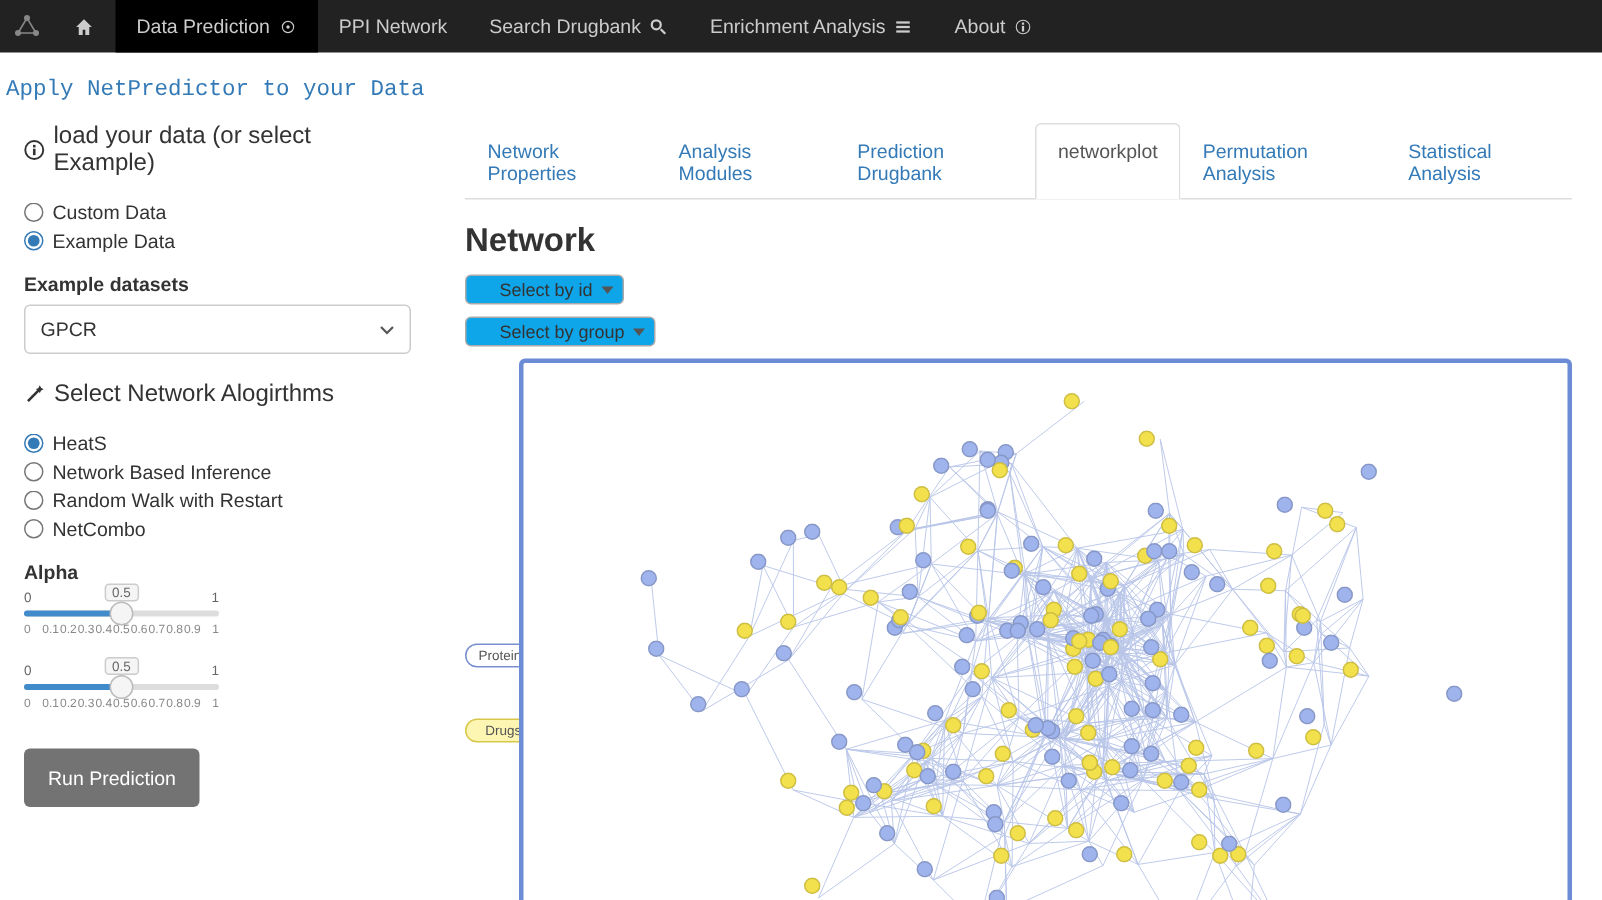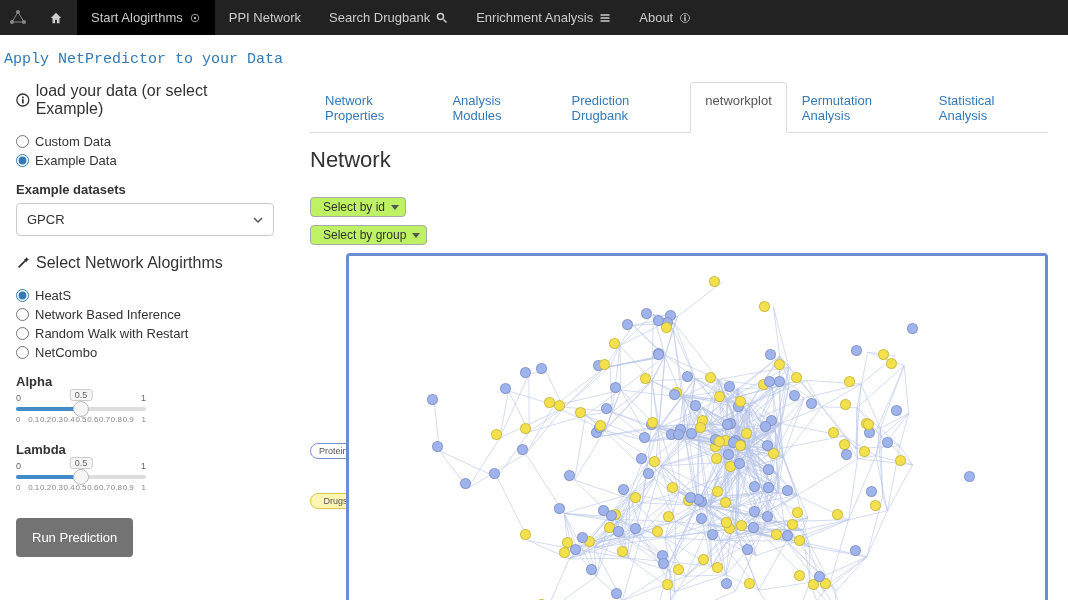--- a/index.html
+++ b/index.html
@@ -39,22 +39,22 @@
 .slider-ticks span{flex:1; text-align:center;}
 .slider-ticks span:first-child{text-align:left;} .slider-ticks span:last-child{text-align:right;}
 
 .btn-primary { background:#737373; color:#fff; border:none; padding:12px 16px; font-size:13px; border-radius:4px; cursor:pointer; margin-top:8px; }
 
 
 .tabs { display:flex; border-bottom:1px solid #ddd; margin-bottom:14px; }
 .tab { padding:10px 14px; font-size:13px; color:#337ab7; cursor:pointer; border:1px solid transparent; border-bottom:none; margin-bottom:-1px; }
 .tab.active { color:#555; border-color:#ddd; border-bottom:1px solid #fff; border-radius:4px 4px 0 0; background:#fff; }
 
-h3.section-title { font-size:22px; font-weight:400; margin-bottom:24px; }
-.mini-select { border:1px solid #aaa; background:#bef264; font-size:12px; padding:2px 20px 2px 12px; border-radius:4px; margin-bottom:8px; display:inline-flex; align-items:center; gap:30px; position:relative; cursor:pointer; }
+h3.section-title { font-size:22px; font-weight:700; margin-bottom:10px; }
+.mini-select { border:1px solid #aaa; background:#0ea5e9; font-size:12px; padding:2px 20px 2px 22px; border-radius:4px; margin-bottom:8px; display:inline-flex; align-items:center; gap:30px; position:relative; cursor:pointer; }
 .mini-select::after{ content:""; position:absolute; right:6px; width:0;height:0;border-left:4px solid transparent;border-right:4px solid transparent;border-top:5px solid #555; }
 
 
 .net-canvas { border:3px solid #6c8cd5; border-radius:4px; height:420px; position:relative; background:#fff; overflow:hidden; }
 .legend { position:absolute; left:-36px; top:190px; }
 .legend-item { background:#fff; border-radius:10px; font-size:9px; padding:2px 8px; text-align:center; margin-bottom:34px; }
 .legend-proteins { border:1px solid #7a8fd0; color:#555; }
 .legend-drugs   { border:1px solid #d8c74a; color:#555; background:#fdf6b2; }
 
 .net-node { position:absolute; border-radius:50%; width:11px; height:11px; border:1px solid rgba(0,0,0,.15); }
@@ -75,21 +75,21 @@
         <line x1="10" y1="4" x2="16" y2="14" stroke="#888"></line>
         <line x1="4" y1="14" x2="16" y2="14" stroke="#888"></line>
     </svg>
   </div>
   <a class="nav-item">
     <svg width="14" height="14" viewBox="0 0 16 16">
         <path d="M8 2 L14 8 H12 V14 H9 V10 H7 V14 H4 V8 H2 Z" fill="#ccc"></path>
       </svg>
   </a>
   <a class="nav-item active">
-    <span>Start Alogirthms</span>
+    <span>Data Prediction</span>
     <svg width="12" height="12" viewBox="0 0 16 16">
         <circle cx="8" cy="8" r="5" fill="none" stroke="#ccc"></circle>
         <circle cx="8" cy="8" r="1.5" fill="#ccc"></circle>
       </svg>
   </a>
   <a class="nav-item">
     <span>PPI Network</span>
   </a>
   <a class="nav-item">
     <span>Search Drugbank</span>
@@ -199,21 +199,20 @@
             <span>0.6</span>
             <span>0.7</span>
             <span>0.8</span>
             <span>0.9</span>
             <span>1</span>
         </div>
       </div>
     </div>
 
     <div>
-      <div class="slider-name">Lambda</div>
       <div class="slider-wrap">
         <div class="slider-ends">
             <span>0</span>
             <span>1</span>
           </div>
         <div class="slider-track">
           <div class="slider-tooltip">0.5</div>
           <div class="slider-fill"></div>
             <div class="slider-thumb"></div>
         </div>

